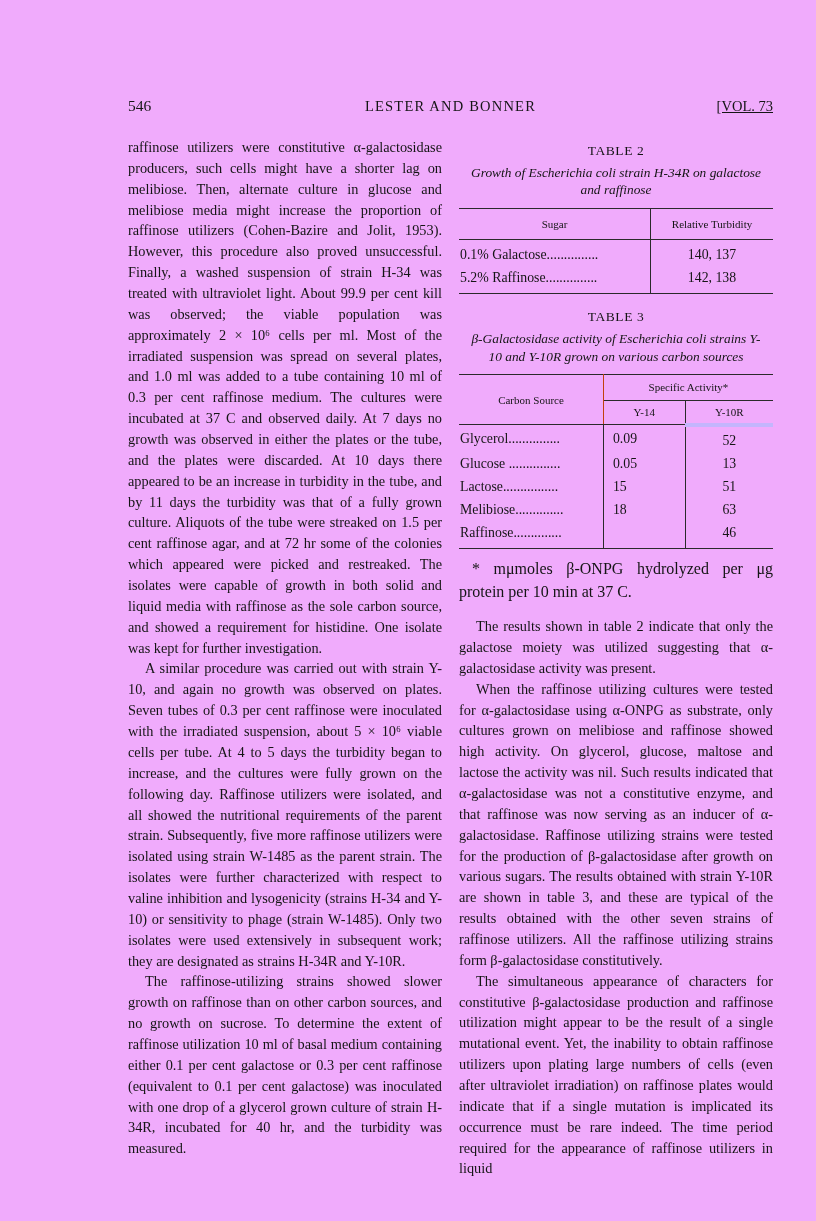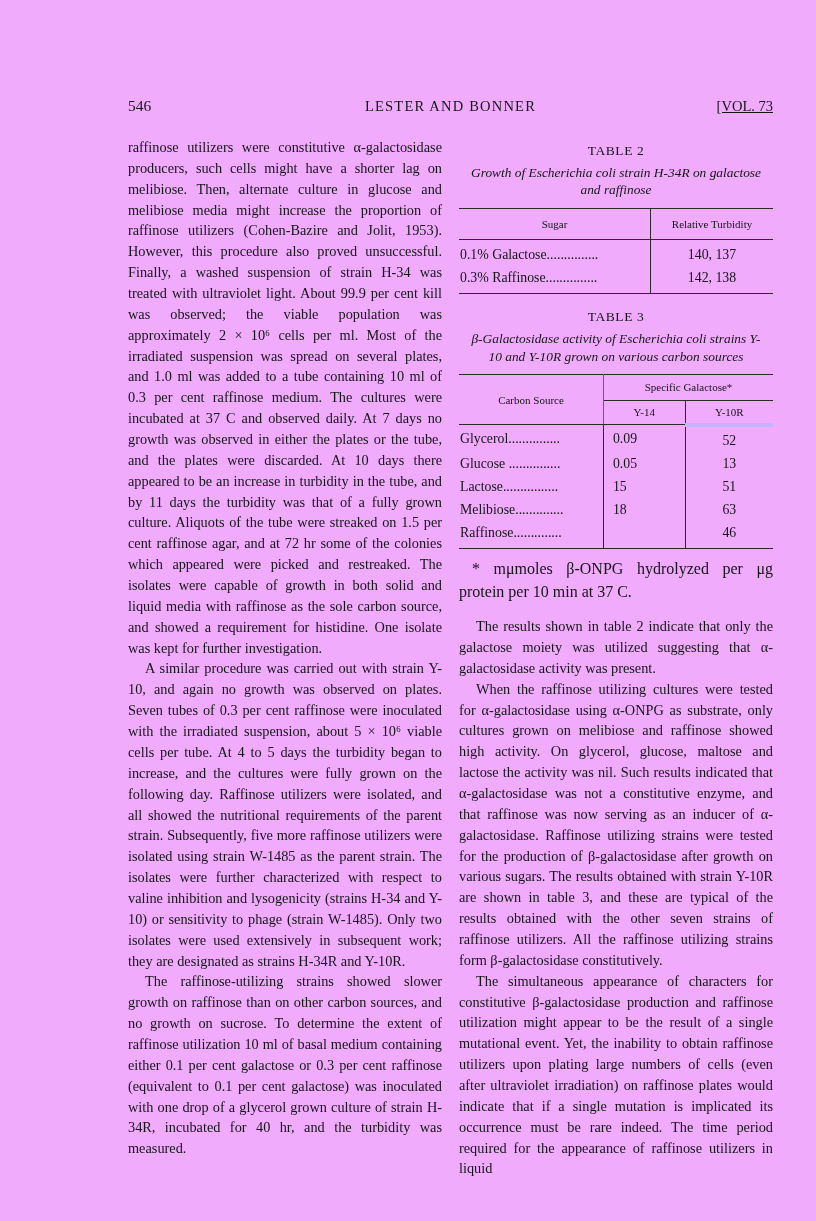--- a/index.html
+++ b/index.html
@@ -144,40 +144,40 @@
                 <th class="h-sugar">Sugar</th>
                 <th class="h-turb">Relative Turbidity</th>
               </tr>
             </thead>
             <tbody>
               <tr>
                 <td class="d-sugar">0.1% Galactose...............</td>
                 <td class="d-turb">140, 137</td>
               </tr>
               <tr>
-                <td class="d-sugar">0.3% Raffinose...............</td>
+                <td class="d-sugar">5.2% Raffinose...............</td>
                 <td class="d-turb">142, 138</td>
               </tr>
             </tbody>
           </table>
         </div>
 
         <div class="table-block">
           <div class="table-label">TABLE 3</div>
           <div class="table-caption">β-Galactosidase activity of Escherichia coli strains Y-10 and Y-10R grown on various carbon sources</div>
           <table class="datatable t3">
             <colgroup>
                 <col class="c-carbon">
                 <col class="c-y10">
                 <col class="c-y10r">
               </colgroup>
             <thead>
               <tr>
                 <th class="h-carbon" rowspan="2">Carbon Source</th>
-                <th class="h-activity" colspan="2">Specific Galactose*</th>
+                <th class="h-activity" colspan="2">Specific Activity*</th>
               </tr>
               <tr>
                 <th class="h-y10">Y-14</th>
                 <th class="h-y10r">Y-10R</th>
               </tr>
             </thead>
             <tbody>
               <tr>
                 <td class="d-carbon">Glycerol...............</td>
                 <td class="d-y10">0.09</td>

